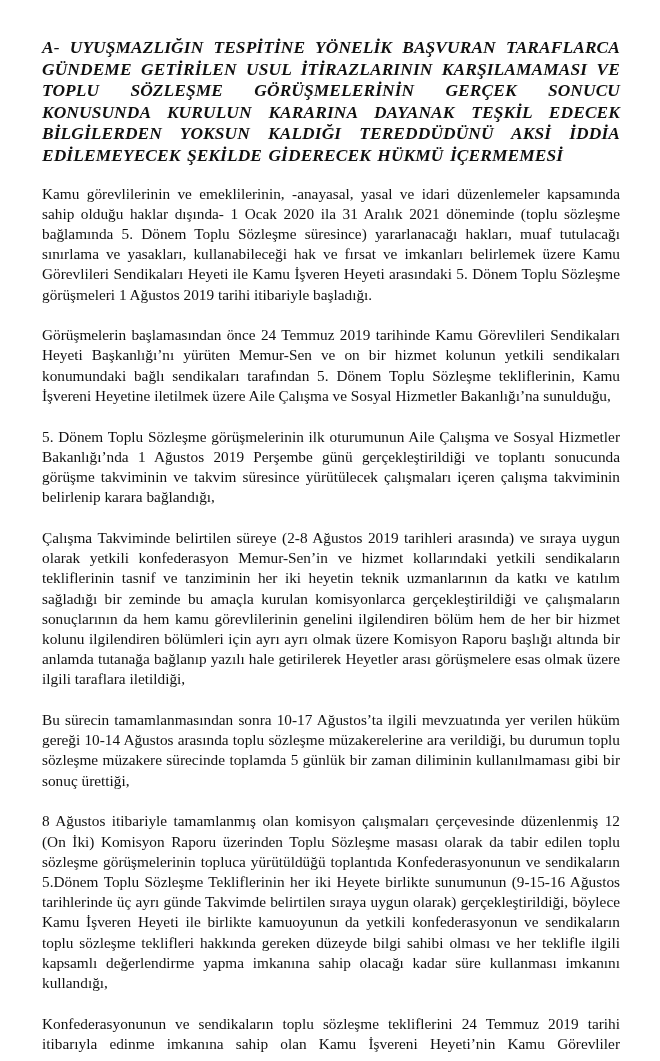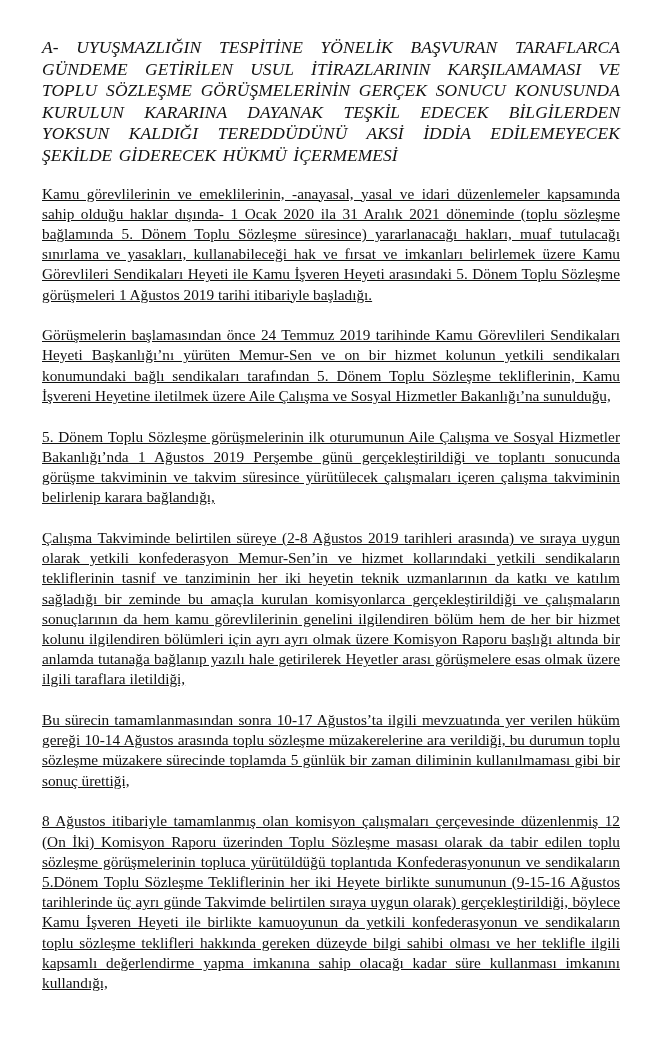--- a/index.html
+++ b/index.html
@@ -3,38 +3,38 @@
 <meta charset="utf-8">
 <style>
   html, body { margin: 0; padding: 0; background: #ffffff; }
   body { width: 660px; height: 1061px; overflow: hidden; position: relative; }
   .page {
     position: absolute; left: 42px; top: 37px; width: 578px;
     color: #111111;
     font-family: "Liberation Serif", serif;
   }
   .heading {
-    font-weight: normal; font-style: italic;
+    font-weight: bold; font-style: italic;
     font-size: 17.4px; line-height: 21.6px;
     text-align: justify; text-align-last: left;
     margin: 0 0 17px 0;
     letter-spacing: 0.1px;
     word-spacing: 2px;
   }
   .para {
     font-size: 15.3px; line-height: 20.2px;
     text-align: justify; text-align-last: left;
     margin: 0 0 20.5px 0;
-    text-decoration: underline;
   }
 </style>
 </head>
 <body>
 
 <div class="page">
   <p class="heading">A-  UYUŞMAZLIĞIN TESPİTİNE YÖNELİK BAŞVURAN TARAFLARCA GÜNDEME GETİRİLEN USUL İTİRAZLARININ KARŞILAMAMASI VE TOPLU SÖZLEŞME GÖRÜŞMELERİNİN GERÇEK SONUCU KONUSUNDA KURULUN KARARINA DAYANAK TEŞKİL EDECEK BİLGİLERDEN YOKSUN KALDIĞI TEREDDÜDÜNÜ AKSİ İDDİA EDİLEMEYECEK ŞEKİLDE GİDERECEK HÜKMÜ İÇERMEMESİ</p>
   <p class="para">Kamu görevlilerinin ve emeklilerinin, -anayasal, yasal ve idari düzenlemeler kapsamında sahip olduğu haklar dışında- 1 Ocak 2020 ila 31 Aralık 2021 döneminde (toplu sözleşme bağlamında 5. Dönem Toplu Sözleşme süresince) yararlanacağı hakları, muaf tutulacağı sınırlama ve yasakları, kullanabileceği hak ve fırsat ve imkanları belirlemek üzere Kamu Görevlileri Sendikaları Heyeti ile Kamu İşveren Heyeti arasındaki 5. Dönem Toplu Sözleşme görüşmeleri 1 Ağustos 2019 tarihi itibariyle başladığı.</p>
   <p class="para">Görüşmelerin başlamasından önce 24 Temmuz 2019 tarihinde Kamu Görevlileri Sendikaları Heyeti Başkanlığı’nı yürüten Memur-Sen ve on bir hizmet kolunun yetkili sendikaları konumundaki bağlı sendikaları tarafından 5. Dönem Toplu Sözleşme tekliflerinin, Kamu İşvereni Heyetine iletilmek üzere Aile Çalışma ve Sosyal Hizmetler Bakanlığı’na sunulduğu,</p>
   <p class="para">5. Dönem Toplu Sözleşme görüşmelerinin ilk oturumunun Aile Çalışma ve Sosyal Hizmetler Bakanlığı’nda 1 Ağustos 2019 Perşembe günü gerçekleştirildiği ve toplantı sonucunda görüşme takviminin ve  takvim süresince yürütülecek çalışmaları içeren çalışma takviminin belirlenip karara bağlandığı,</p>
   <p class="para">Çalışma Takviminde belirtilen süreye  (2-8 Ağustos 2019 tarihleri arasında) ve sıraya uygun olarak yetkili konfederasyon Memur-Sen’in ve hizmet kollarındaki yetkili sendikaların tekliflerinin tasnif ve tanziminin her iki heyetin teknik uzmanlarının da katkı ve katılım sağladığı bir zeminde bu amaçla kurulan komisyonlarca gerçekleştirildiği ve çalışmaların sonuçlarının da hem kamu görevlilerinin genelini ilgilendiren bölüm hem de her bir hizmet kolunu ilgilendiren bölümleri için ayrı ayrı olmak üzere Komisyon Raporu başlığı altında bir anlamda tutanağa bağlanıp yazılı hale getirilerek Heyetler arası görüşmelere esas olmak üzere ilgili taraflara iletildiği,</p>
   <p class="para">Bu sürecin tamamlanmasından sonra 10-17 Ağustos’ta ilgili mevzuatında yer verilen hüküm gereği 10-14 Ağustos arasında toplu sözleşme müzakerelerine ara verildiği, bu durumun toplu sözleşme müzakere sürecinde toplamda 5 günlük bir zaman diliminin kullanılmaması gibi bir sonuç ürettiği,</p>
   <p class="para">8 Ağustos itibariyle tamamlanmış olan komisyon çalışmaları çerçevesinde düzenlenmiş 12 (On İki)  Komisyon Raporu üzerinden Toplu Sözleşme masası olarak da tabir edilen toplu sözleşme görüşmelerinin topluca yürütüldüğü toplantıda Konfederasyonunun ve sendikaların 5.Dönem Toplu Sözleşme Tekliflerinin her iki Heyete birlikte sunumunun (9-15-16 Ağustos tarihlerinde üç ayrı günde Takvimde belirtilen sıraya uygun olarak) gerçekleştirildiği, böylece Kamu İşveren Heyeti ile birlikte kamuoyunun da yetkili konfederasyonun ve sendikaların toplu sözleşme teklifleri hakkında gereken düzeyde bilgi sahibi olması ve  her teklifle ilgili kapsamlı değerlendirme yapma imkanına sahip olacağı kadar süre kullanması imkanını kullandığı,</p>
+  <p class="para" style="text-align-last: justify;">Konfederasyonunun ve sendikaların toplu sözleşme tekliflerini 24 Temmuz 2019 tarihi itibarıyla edinme imkanına sahip olan Kamu İşvereni Heyeti’nin  Kamu Görevliler</p>
 </div>
 
 </body></html>

